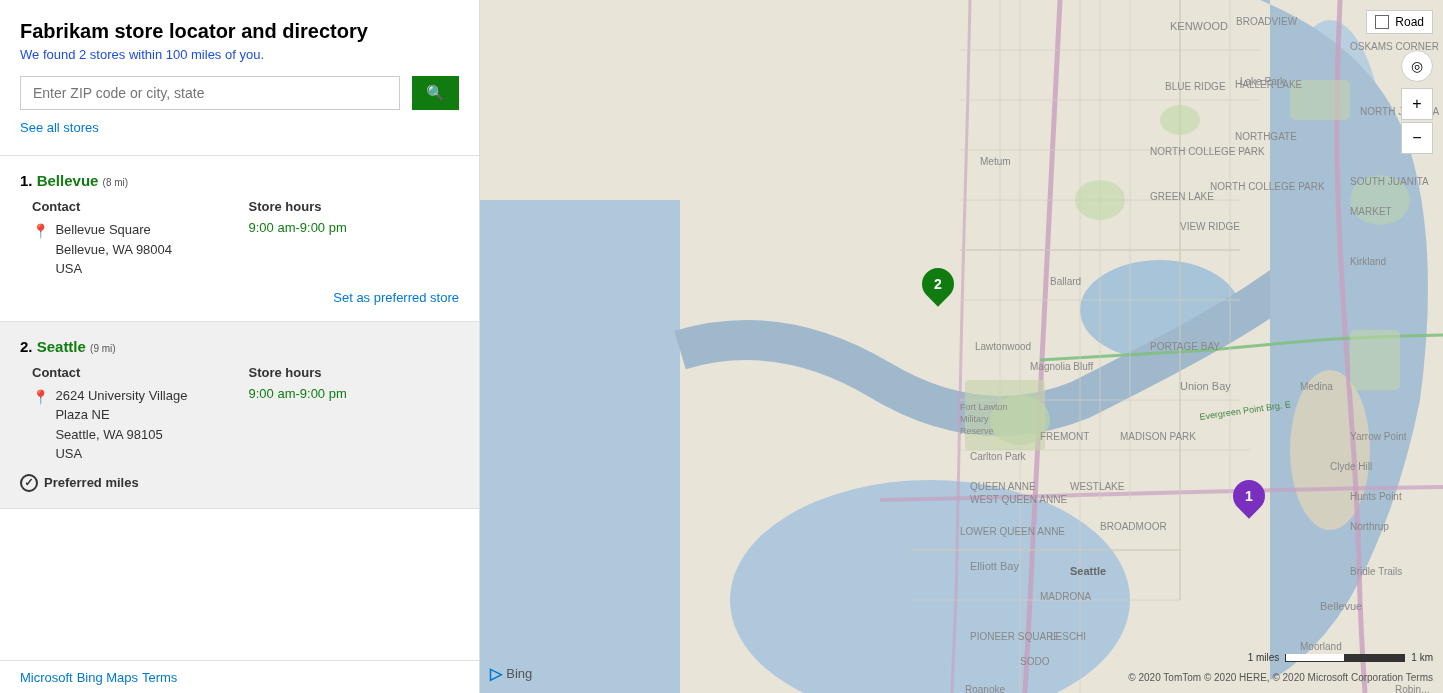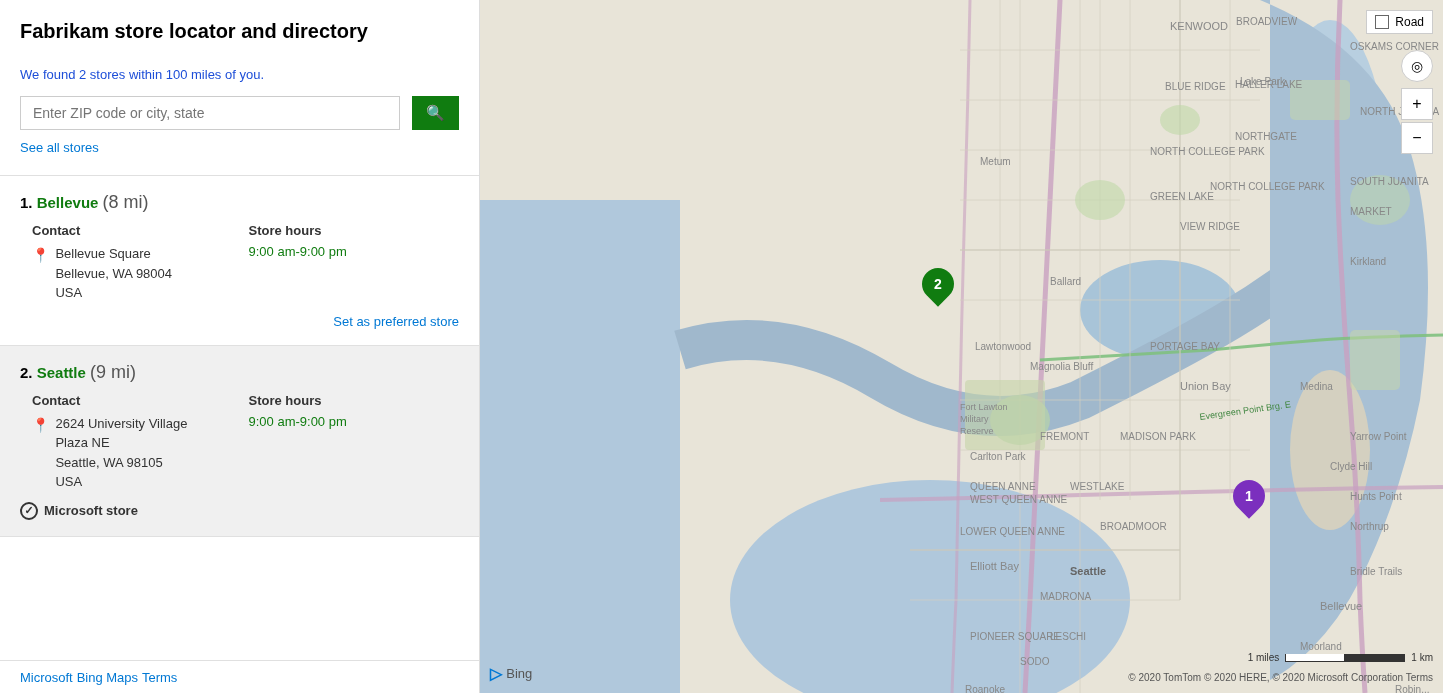--- a/index.html
+++ b/index.html
@@ -1,32 +1,32 @@
 <!DOCTYPE html>
 <html><head>
   <meta charset="utf-8">
   <style>
     * { box-sizing: border-box; margin: 0; padding: 0; }
     body { font-family: 'Segoe UI', Arial, sans-serif; font-size: 14px; color: #333; background: #f5f5f5; display: flex; flex-direction: column; height: 693px; width: 1443px; overflow: hidden; }
     .main-layout { display: flex; flex: 1; overflow: hidden; }
     .sidebar { width: 480px; min-width: 480px; background: #fff; display: flex; flex-direction: column; overflow-y: auto; border-right: 1px solid #ddd; }
     .sidebar-header { padding: 20px 20px 10px 20px; }
-    .sidebar-title { font-size: 20px; font-weight: 700; color: #000; margin-bottom: 24px; }
+    .sidebar-title { font-size: 20px; font-weight: 700; color: #000; margin-bottom: 4px; }
     .sidebar-subtitle { color: #1d4ed8; font-size: 13px; margin-bottom: 14px; }
     .search-row { display: flex; gap: 12px; margin-bottom: 10px; }
     .search-input { flex: 1; padding: 8px 12px; border: 1px solid #ccc; font-size: 14px; color: #555; outline: none; }
     .search-button { background: #107c10; border: none; padding: 8px 14px; cursor: pointer; color: white; font-size: 15px; }
     .see-all-link { color: #0078d4; font-size: 13px; cursor: pointer; text-decoration: none; display: block; margin-bottom: 10px; }
     .divider { border: none; border-top: 1px solid #e0e0e0; margin: 0; }
     .store-card { padding: 16px 20px; border-bottom: 1px solid #e0e0e0; }
     .store-card.preferred { background: #f0f0f0; }
     .store-number-name { font-size: 15px; margin-bottom: 10px; }
     .store-number { font-weight: 700; color: #000; }
     .store-name { color: #107c10; font-weight: 700; }
-    .store-distance { color: #555; font-weight: 400; font-size: 18px; margin-top: 39px; }
+    .store-distance { color: #555; font-weight: 400; font-size: 10px; margin-top: 39px; }
     .store-details-grid { display: grid; grid-template-columns: 1fr 1fr; gap: 6px; margin-left: 12px; }
     .store-section-label { font-weight: 700; font-size: 13px; margin-bottom: 6px; }
     .store-address { display: flex; align-items: flex-start; gap: 6px; font-size: 13px; color: #333; line-height: 1.5; }
     .location-icon { color: #333; font-size: 14px; margin-top: 1px; }
     .store-hours { font-size: 13px; color: #107c10; }
     .store-actions { margin-top: 10px; text-align: right; }
     .set-preferred-link { color: #0078d4; font-size: 13px; cursor: pointer; text-decoration: none; }
     .preferred-badge { display: flex; align-items: center; gap: 6px; font-weight: 700; font-size: 13px; color: #333; margin-top: 10px; }
     .check-circle { width: 18px; height: 18px; border-radius: 50%; border: 2px solid #333; display: flex; align-items: center; justify-content: center; font-size: 11px; }
     .footer { padding: 8px 20px; background: #fff; border-top: 1px solid #e0e0e0; }
@@ -126,21 +126,21 @@
             </div>
           </div>
         </div>
         <div>
           <div class="store-section-label">Store hours</div>
           <div class="store-hours">9:00 am-9:00 pm</div>
         </div>
       </div>
       <div class="preferred-badge">
         <div class="check-circle">✓</div>
-        <span>Microsoft store</span>
+        <span>Preferred miles</span>
       </div>
     </div>
 
     <div style="flex:1"></div>
 
     <div class="footer">
       <a class="footer-link">Microsoft</a>
       <span> </span>
       <a class="footer-link">Bing Maps</a>
       <span> </span>

